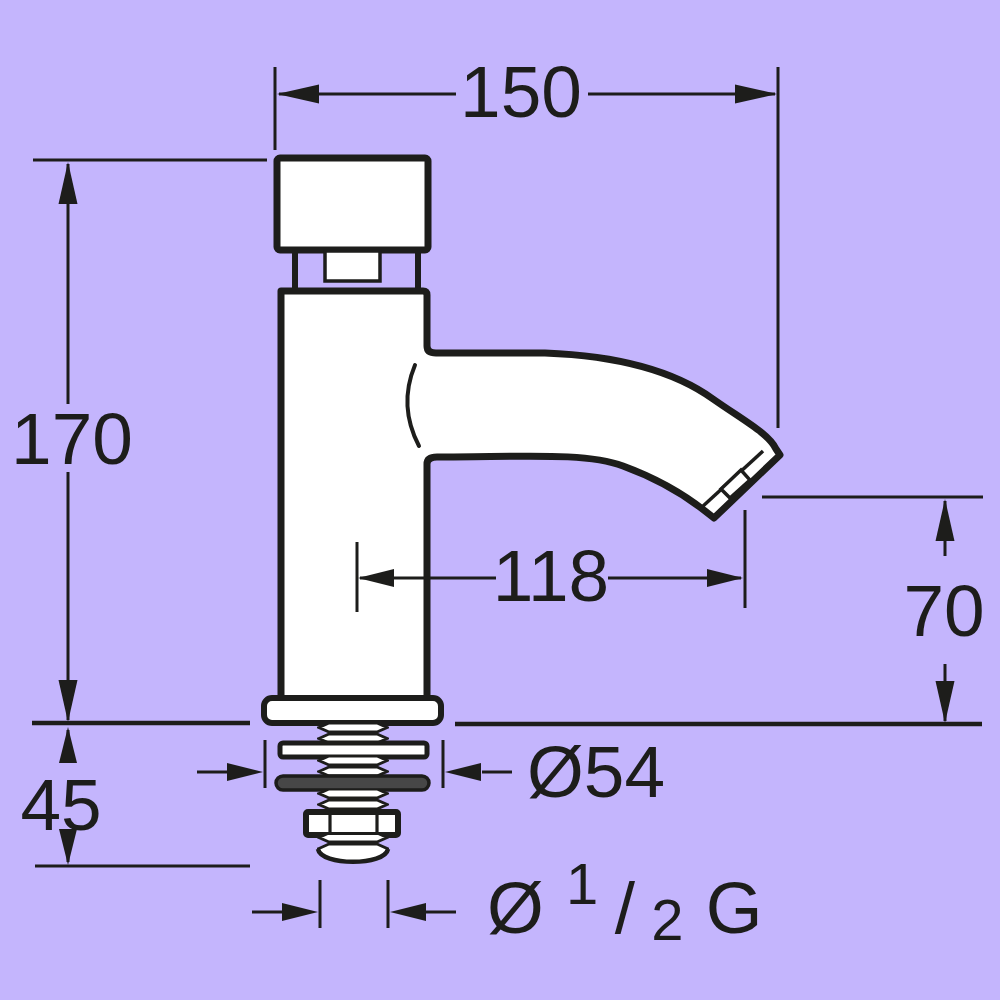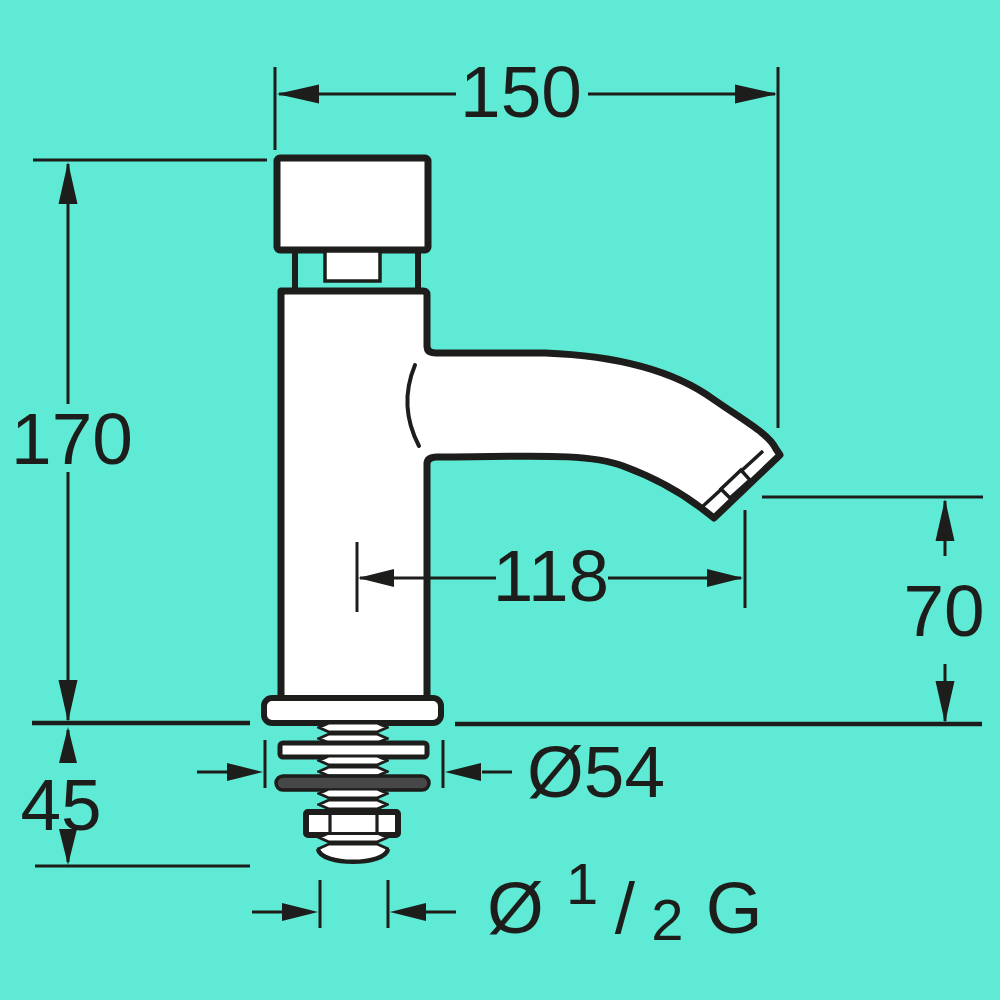--- a/index.html
+++ b/index.html
@@ -1,16 +1,16 @@
 <!DOCTYPE html>
 <html><head>
 <meta charset="utf-8">
 <style>
   html,body{margin:0;padding:0;background:#ffffff;}
-  .page{position:relative;width:1000px;height:1000px;background:#5eead4;overflow:hidden;}
+  .page{position:relative;width:1000px;height:1000px;background:#c4b5fd;overflow:hidden;}
   svg{display:block;}
   .outline{fill:#ffffff;stroke:#1d1d1b;stroke-width:7;stroke-linejoin:round;}
   .outline6{fill:#ffffff;stroke:#1d1d1b;stroke-width:6;stroke-linejoin:round;}
   .thin{fill:none;stroke:#1d1d1b;stroke-width:3.5;}
   .thinfill{fill:#ffffff;stroke:#1d1d1b;stroke-width:3.5;}
   .surf{fill:none;stroke:#1d1d1b;stroke-width:4.5;}
   .dim{fill:none;stroke:#1d1d1b;stroke-width:3;}
   .arrow{fill:#1d1d1b;stroke:none;}
   .lbl{font-family:"Liberation Sans",sans-serif;font-size:73px;fill:#1d1d1b;}
   .lblsm{font-family:"Liberation Sans",sans-serif;font-size:58px;fill:#1d1d1b;}

